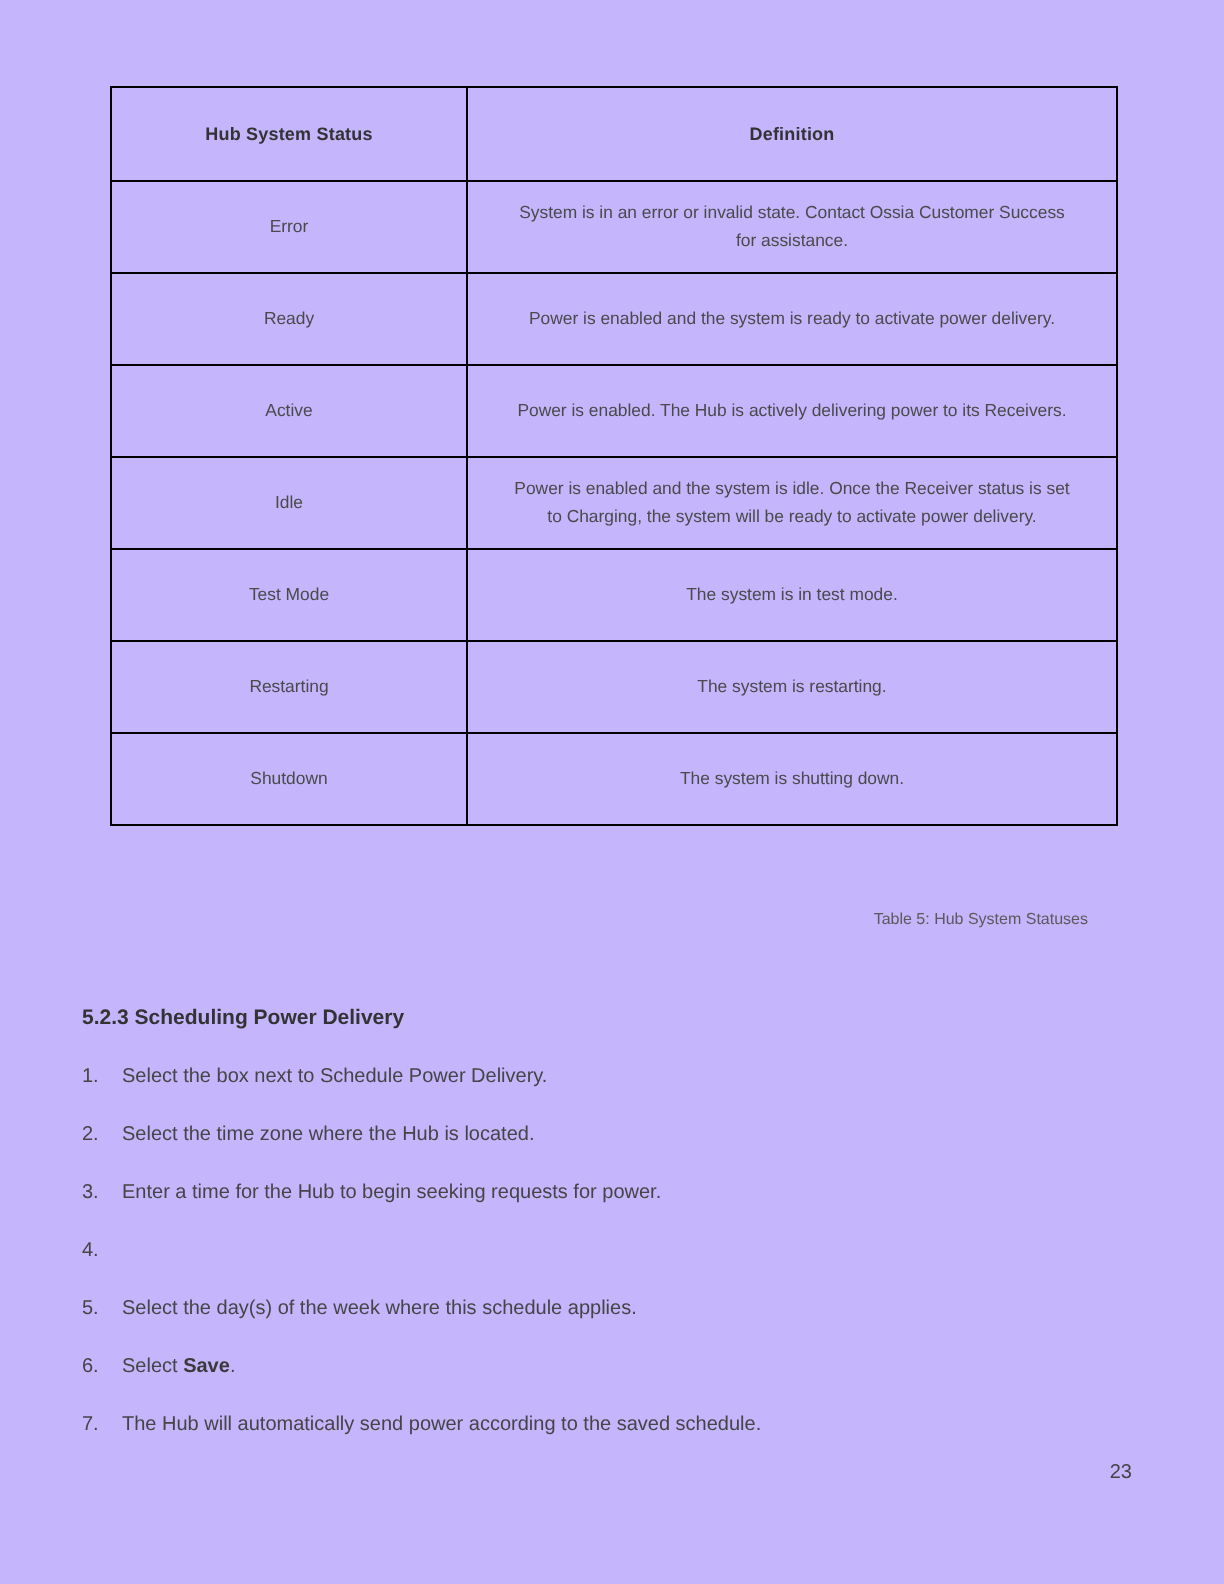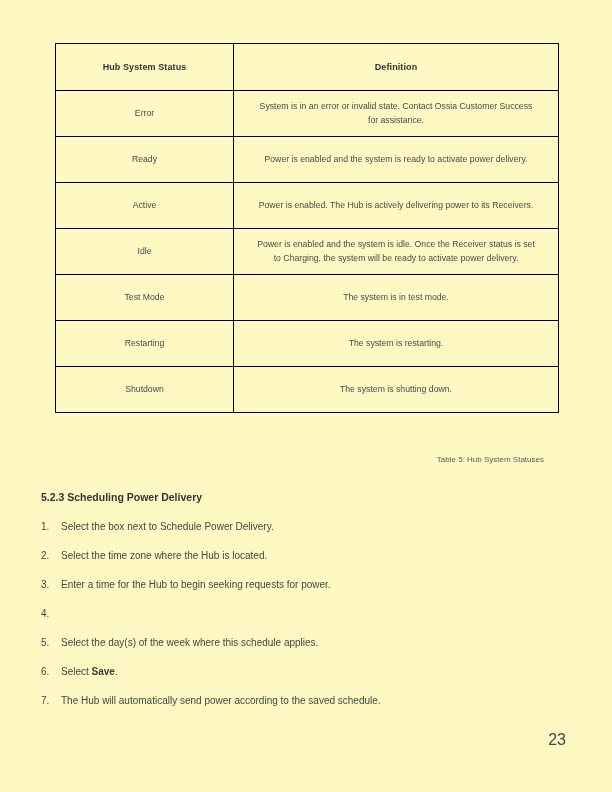--- a/index.html
+++ b/index.html
@@ -1,21 +1,21 @@
 <!DOCTYPE html>
 <html><head>
 <meta charset="utf-8">
 <style>
   html, body { margin:0; padding:0; }
   body {
     width:612px; height:792px; background:#ffffff;
     font-family:"Liberation Sans", sans-serif; color:#454545;
     position:relative; overflow:hidden;
   }
-  .page { position:absolute; inset:0; background:#fef9c3; }
+  .page { position:absolute; inset:0; background:#c4b5fd; }
 
   
   table.status-table {
     position:absolute; left:55px; top:43px; width:503px;
     border-collapse:collapse; table-layout:fixed;
   }
   table.status-table th, table.status-table td {
     border:1px solid #000000; text-align:center; vertical-align:middle;
     overflow:hidden;
   }
@@ -31,33 +31,33 @@
   .col-def { width:325px; }
 
   .table-caption {
     position:absolute; left:41px; top:455px; width:503px;
     text-align:right; font-size:8px; color:#5a5a5a;
   }
 
   
   .section { position:absolute; left:41px; top:487px; width:535px; }
   .section-heading {
-    font-size:10.5px; font-weight:bold; color:#333333; margin:4px 0 18px 0;
+    font-size:10.5px; font-weight:bold; color:#333333; margin:16px 0 18px 0;
   }
   .step-list { list-style:none; margin:0; padding:0; }
   .step {
     display:flex; align-items:flex-start;
     margin-bottom:17.5px; font-size:10px; color:#454545; line-height:1.15;
   }
   .step-num { flex:0 0 20px; width:20px; }
   .step-text b { font-weight:bold; color:#3a3a3a; }
 
   .page-number {
     position:absolute; right:46px; top:731px;
-    font-size:16px; color:#454545;
+    font-size:10px; color:#454545;
   }
 </style>
 </head>
 <body>
 
 <div class="page">
 
   <table class="status-table">
     <colgroup>
         <col class="col-status">

